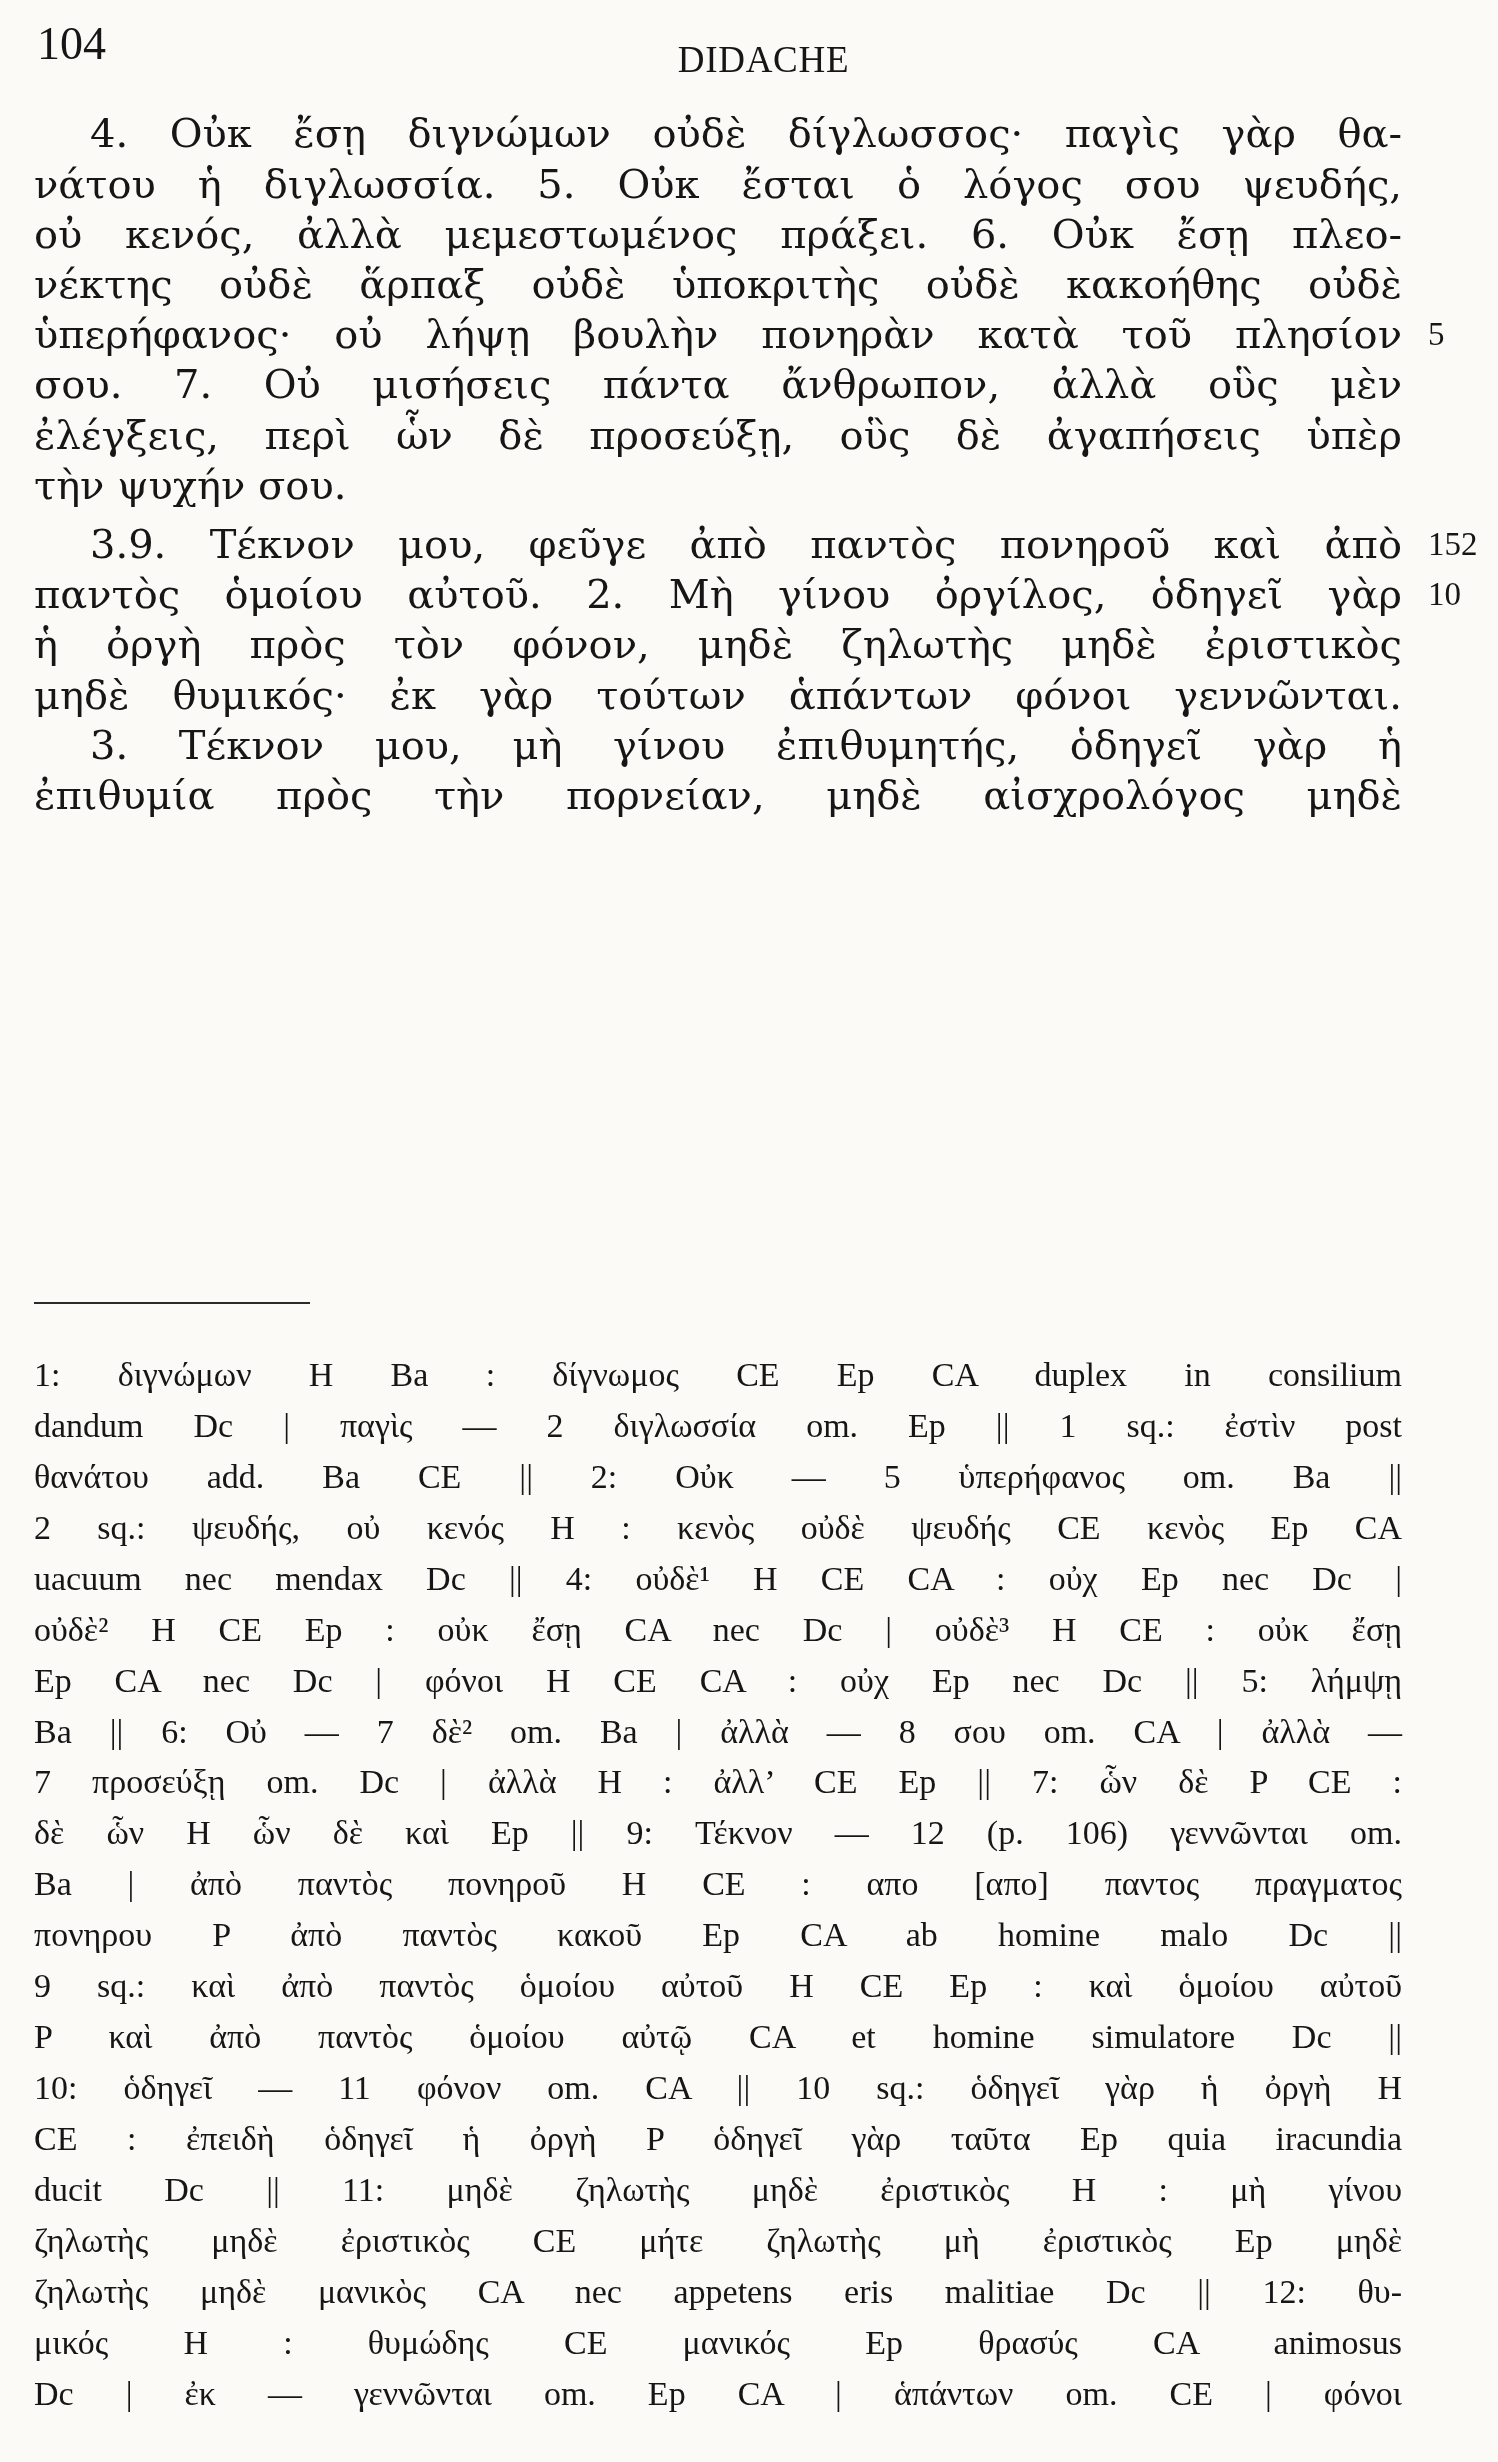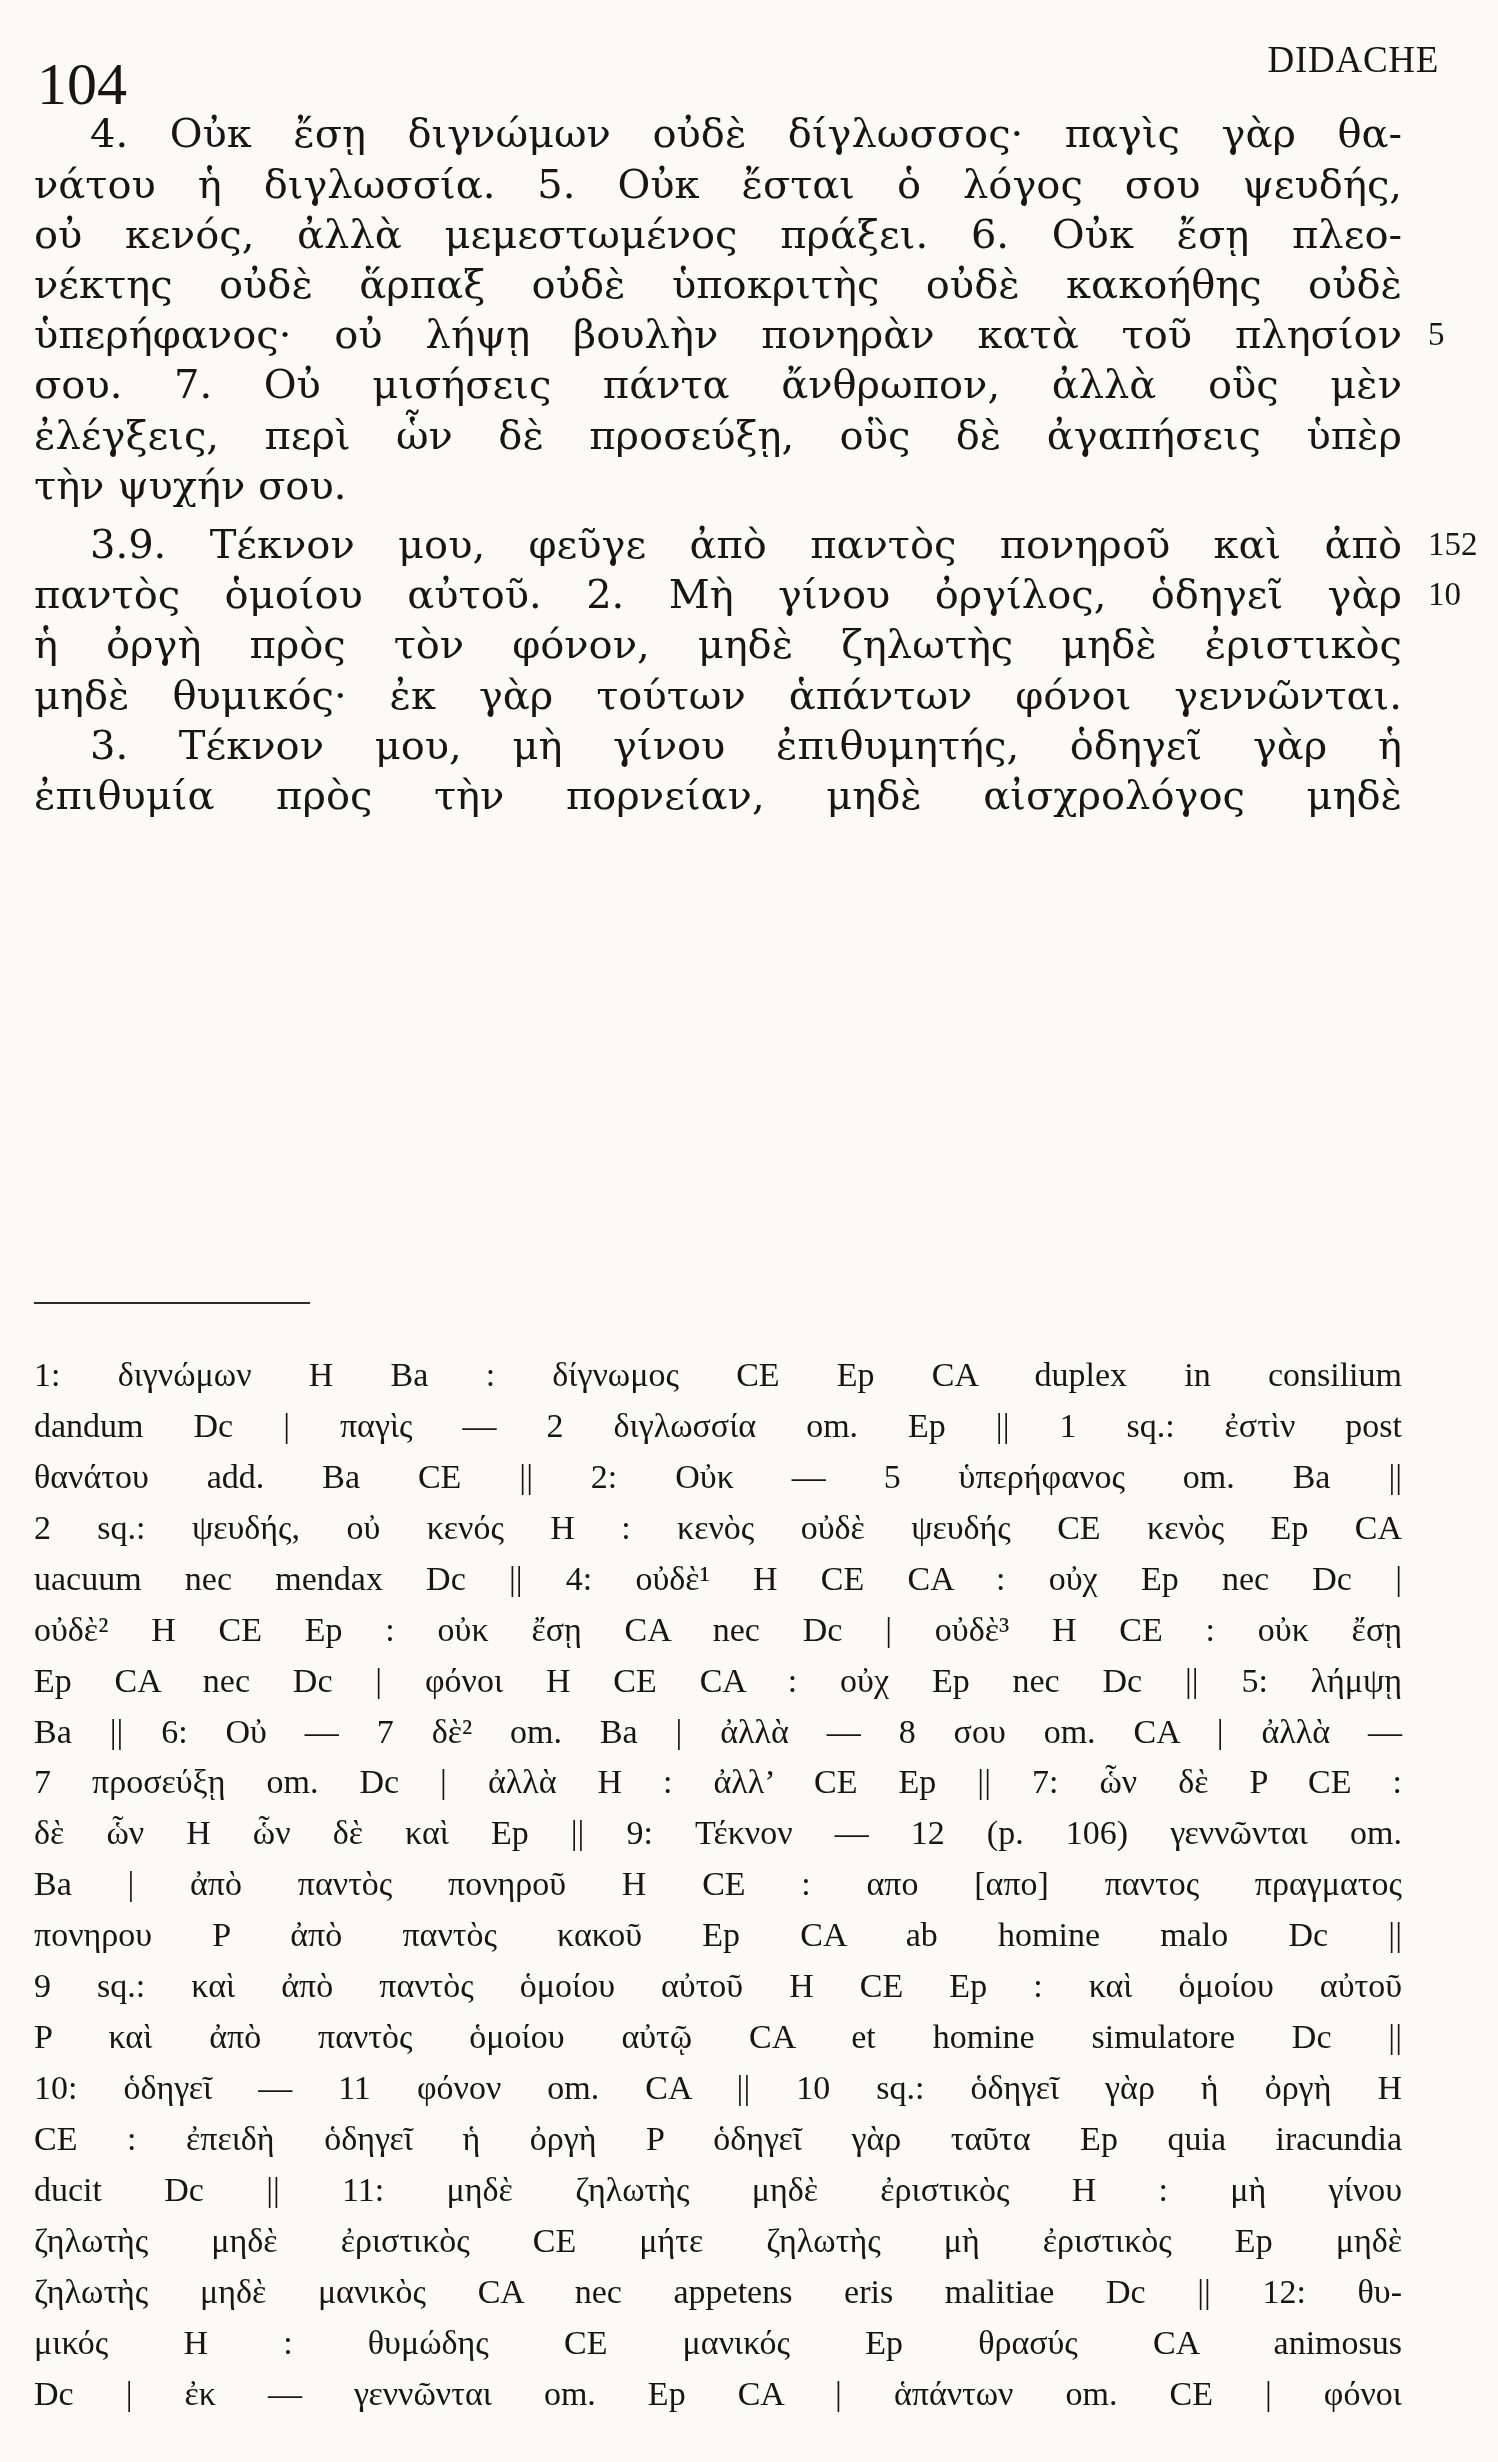--- a/index.html
+++ b/index.html
@@ -4,26 +4,27 @@
 <style>
   html, body { margin: 0; padding: 0; }
   body {
     width: 1499px; height: 2462px; position: relative; overflow: hidden;
     background: #fbfaf6;
     color: #161616;
     font-family: "DejaVu Serif", "Liberation Serif", serif;
   }
   .page-num {
     position: absolute; left: 37px; top: 21px;
-    font-family: "Liberation Serif", serif; font-size: 60px; line-height: 46px; margin-top: 40px;
+    font-family: "Liberation Serif", serif; font-size: 46px; line-height: 46px;
   }
   .running-head {
-    position: absolute; left: 0; width: 1439px; top: 39px; text-align: right;
+    position: absolute; left: 0; width: 1439px; top: 39px; text-align: center;
     font-family: "Liberation Serif", serif; font-size: 37px; line-height: 42px;
     letter-spacing: 0.7px;
+    padding-left: 44px;
   }
   .main-line {
     position: absolute; left: 34px; width: 1368px;
     font-family: "DejaVu Serif", serif; font-size: 40px; line-height: 49px;
     height: 49px; white-space: nowrap;
     text-align: justify; text-align-last: justify;
   }
   .main-line.last { text-align-last: left; }
   .main-line.indent { left: 90px; width: 1312px; }
   .margin-num {

